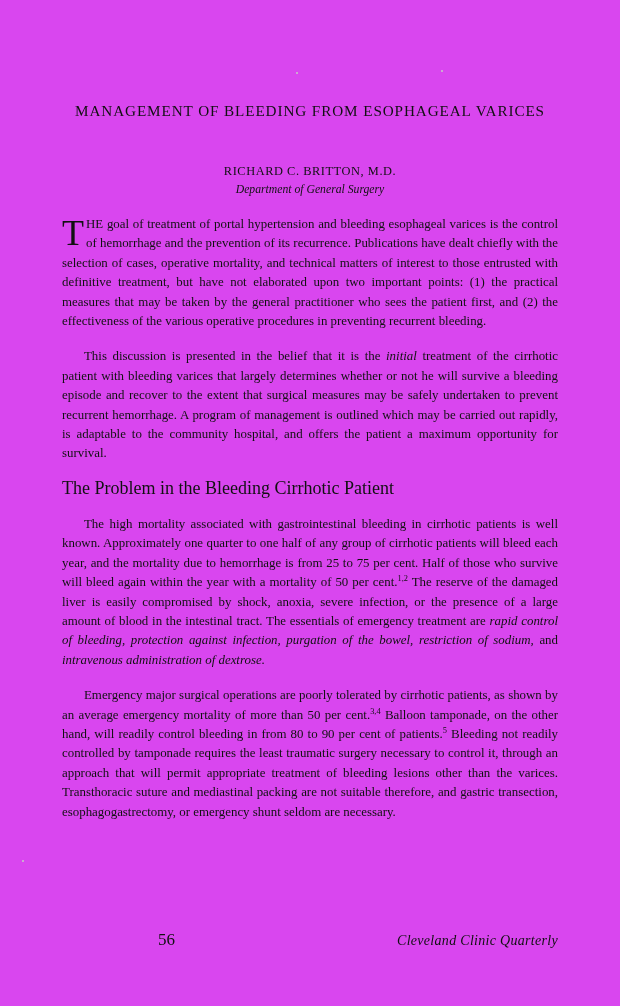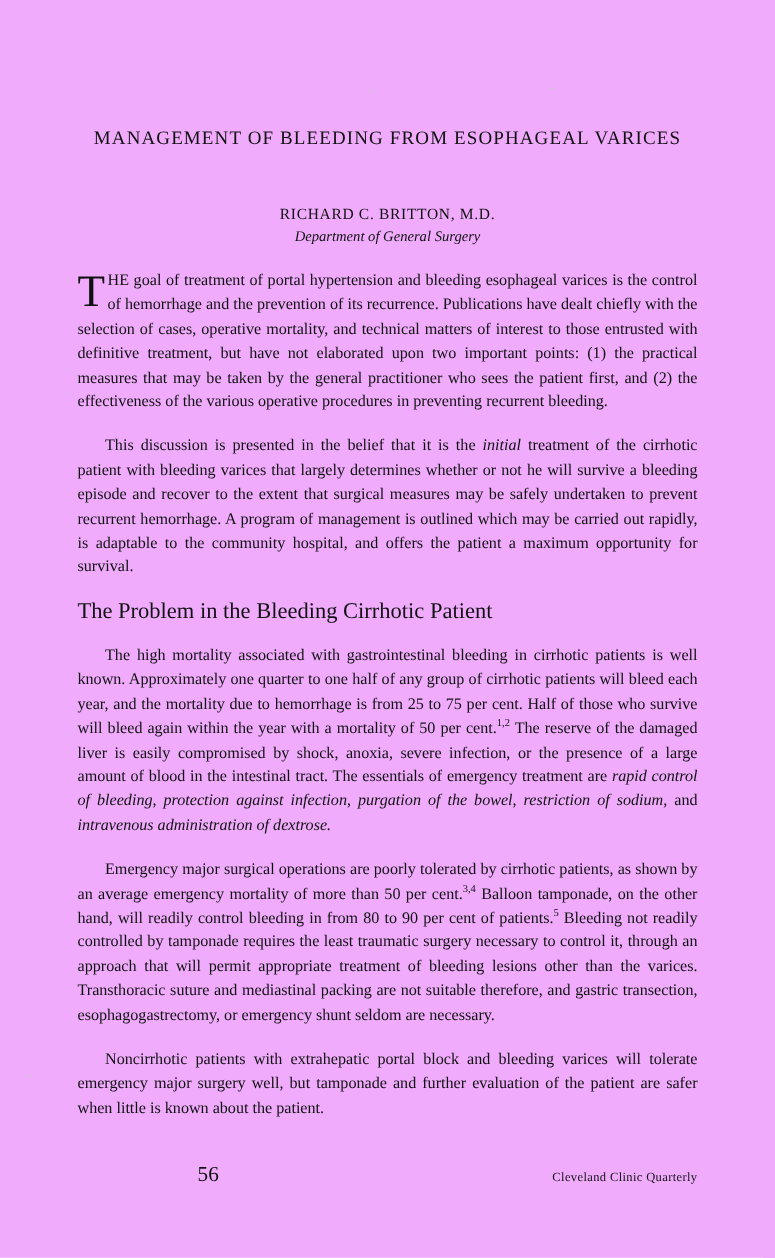--- a/index.html
+++ b/index.html
@@ -14,21 +14,21 @@
     color: #111111;
     overflow: hidden;
   }
 
   .page {
     position: relative;
     width: 620px;
     height: 1006px;
     box-sizing: border-box;
     padding: 0;
-    background: #f0abfc;
+    background: #d946ef;
   }
 
   .content {
     position: absolute;
     left: 62px;
     top: 0;
     width: 496px;
   }
 
   .article-title {
@@ -104,21 +104,22 @@
     top: 930px;
     width: 496px;
     display: flex;
     align-items: baseline;
   }
   .page-number {
     font-size: 17px;
     margin-left: 96px;
   }
   .journal-name {
-    font-size: 10px;
+    font-size: 14px;
+    font-style: italic;
     margin-left: auto;
     letter-spacing: 0.3px;
   }
 
   .speck {
     position: absolute;
     background: #c9c9c9;
     width: 2px;
     height: 2px;
     border-radius: 50%;
@@ -144,21 +145,20 @@
     <p class="body-par first-par"><span class="dropcap">T</span><span>HE goal of treatment of portal hypertension and bleeding esophageal varices is the control of hemorrhage and the prevention of its recurrence. Publications have dealt chiefly with the selection of cases, operative mortality, and technical matters of interest to those entrusted with definitive treatment, but have not elaborated upon two important points: (1) the practical measures that may be taken by the general practitioner who sees the patient first, and (2) the effectiveness of the various operative procedures in preventing recurrent bleeding.</span></p>
 
     <p class="body-par after-par"><span>This discussion is presented in the belief that it is the </span><span class="it">initial</span><span> treatment of the cirrhotic patient with bleeding varices that largely determines whether or not he will survive a bleeding episode and recover to the extent that surgical measures may be safely undertaken to prevent recurrent hemorrhage. A program of management is outlined which may be carried out rapidly, is adaptable to the community hospital, and offers the patient a maximum opportunity for survival.</span></p>
 
     <h2 class="section-head">The Problem in the Bleeding Cirrhotic Patient</h2>
 
     <p class="body-par after-par"><span>The high mortality associated with gastrointestinal bleeding in cirrhotic patients is well known. Approximately one quarter to one half of any group of cirrhotic patients will bleed each year, and the mortality due to hemorrhage is from 25 to 75 per cent. Half of those who survive will bleed again within the year with a mortality of 50 per cent.</span><sup>1,2</sup><span> The reserve of the damaged liver is easily compromised by shock, anoxia, severe infection, or the presence of a large amount of blood in the intestinal tract. The essentials of emergency treatment are </span><span class="it">rapid control of bleeding, protection against infection, purgation of the bowel, restriction of sodium,</span><span> and </span><span class="it">intravenous administration of dextrose.</span></p>
 
     <p class="body-par after-par"><span>Emergency major surgical operations are poorly tolerated by cirrhotic patients, as shown by an average emergency mortality of more than 50 per cent.</span><sup>3,4</sup><span> Balloon tamponade, on the other hand, will readily control bleeding in from 80 to 90 per cent of patients.</span><sup>5</sup><span> Bleeding not readily controlled by tamponade requires the least traumatic surgery necessary to control it, through an approach that will permit appropriate treatment of bleeding lesions other than the varices. Transthoracic suture and mediastinal packing are not suitable therefore, and gastric transection, esophagogastrectomy, or emergency shunt seldom are necessary.</span></p>
 
-    <p class="body-par after-par">Noncirrhotic patients with extrahepatic portal block and bleeding varices will tolerate emergency major surgery well, but tamponade and further evaluation of the patient are safer when little is known about the patient.</p>
 
 
   </div>
 
   <div class="footer">
     <span class="page-number">56</span>
     <span class="journal-name">Cleveland Clinic Quarterly</span>
   </div>
 
 </div>

